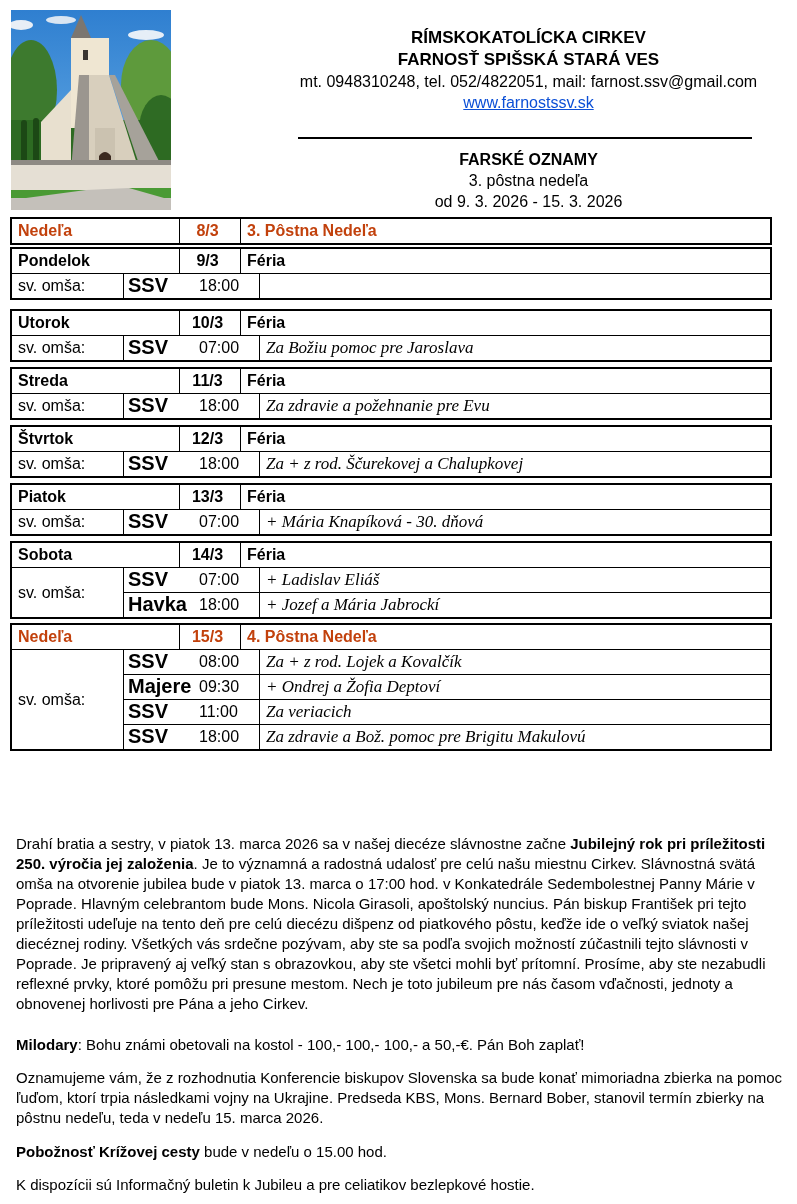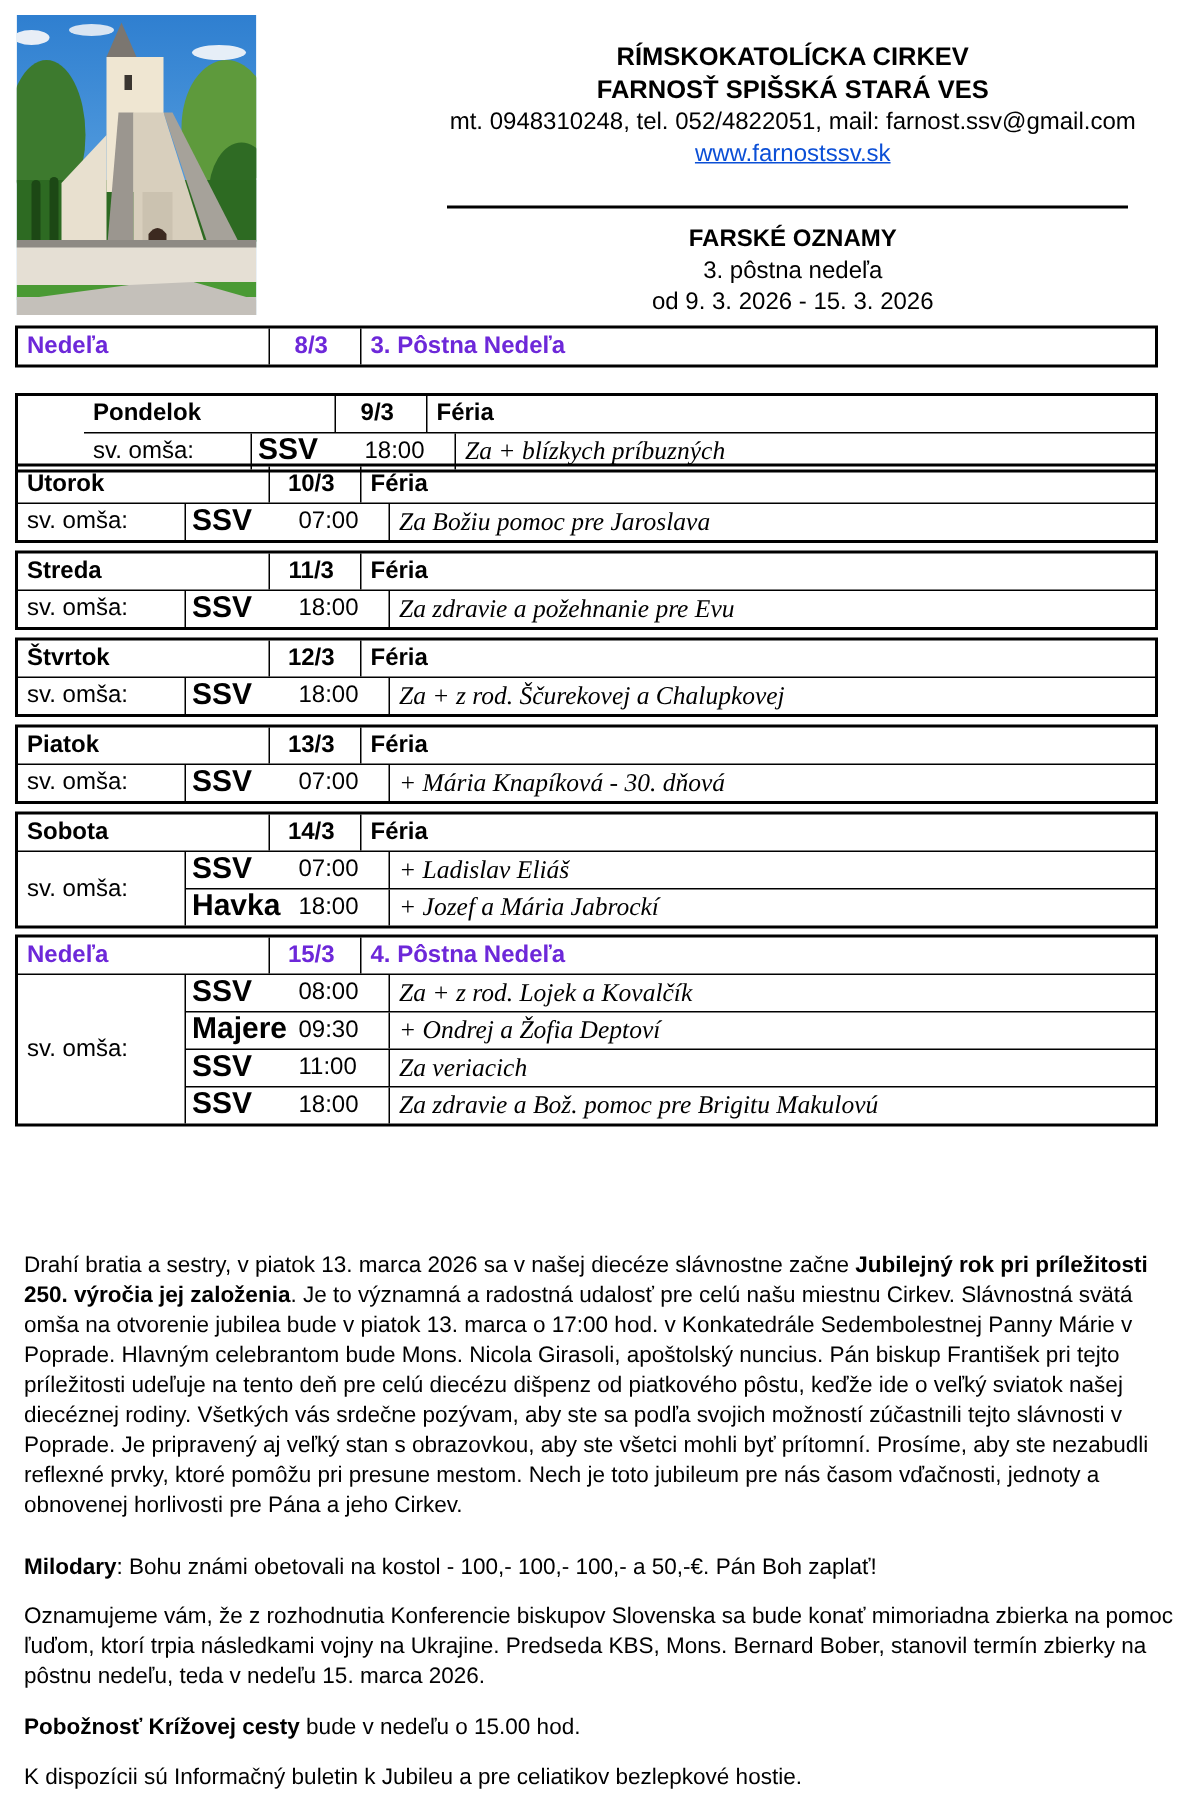--- a/index.html
+++ b/index.html
@@ -16,21 +16,21 @@
   .h2 { position: absolute; left: 260px; top: 150px; width: 537px; text-align: center; }
   .h2-title { font-weight: bold; font-size: 16px; line-height: 20px; }
   .h2-line { font-size: 16px; line-height: 21px; }
 
   .sched { position: absolute; left: 10px; width: 762px; border: 2px solid #000; box-sizing: border-box; }
   .row { display: flex; height: 24px; border-top: 1px solid #000; }
   .row:first-child { border-top: none; }
   .c-day { width: 168px; border-right: 1px solid #000; font-weight: bold; font-size: 16px; line-height: 23px; padding-left: 6px; box-sizing: border-box; }
   .c-date { width: 61px; border-right: 1px solid #000; font-weight: bold; font-size: 16px; line-height: 23px; text-align: center; padding-right: 5px; box-sizing: border-box; }
   .c-feast { flex: 1; font-weight: bold; font-size: 16px; line-height: 23px; padding-left: 6px; }
-  .red { color: #6d28d9; }
+  .red { color: #c2410c; }
   .c-label { width: 112px; border-right: 1px solid #000; font-size: 16px; line-height: 23px; padding-left: 6px; box-sizing: border-box; }
   .c-place { width: 75px; font-weight: bold; font-size: 20px; line-height: 23px; padding-left: 4px; box-sizing: border-box; }
   .c-time { width: 61px; border-right: 1px solid #000; font-weight: normal; font-size: 16px; line-height: 23px; text-align: left; padding-right: 5px; box-sizing: border-box; }
   .c-intent { flex: 1; font-style: italic; font-family: "Liberation Serif", serif; font-size: 17px; line-height: 23px; padding-left: 6px; }
 
   .multi { display: flex; border-top: 1px solid #000; }
   .multi .c-label { display: flex; align-items: center; }
   .multi .sub { flex: 1; }
   .multi .sub .row { border-top: 1px solid #000; }
   .multi .sub .row:first-child { border-top: none; }
@@ -100,31 +100,30 @@
 </div>
 
 <div class="sched" style="top:217px;">
   <div class="row">
     <div class="c-day red">Nedeľa</div>
     <div class="c-date red">8/3</div>
     <div class="c-feast red">3. Pôstna Nedeľa</div>
   </div>
 </div>
 
-<div class="sched" style="top:262px;padding-left:44px;">
+<div class="sched" style="top:247px;">
   <div class="row">
     <div class="c-day">Pondelok</div>
     <div class="c-date">9/3</div>
     <div class="c-feast">Féria</div>
   </div>
   <div class="row">
     <div class="c-label">sv. omša:</div>
     <div class="c-place">SSV</div>
     <div class="c-time">18:00</div>
-    <div class="c-intent">Za + blízkych príbuzných</div>
   </div>
 </div>
 
 <div class="sched" style="top:309px;">
   <div class="row">
     <div class="c-day">Utorok</div>
     <div class="c-date">10/3</div>
     <div class="c-feast">Féria</div>
   </div>
   <div class="row">

